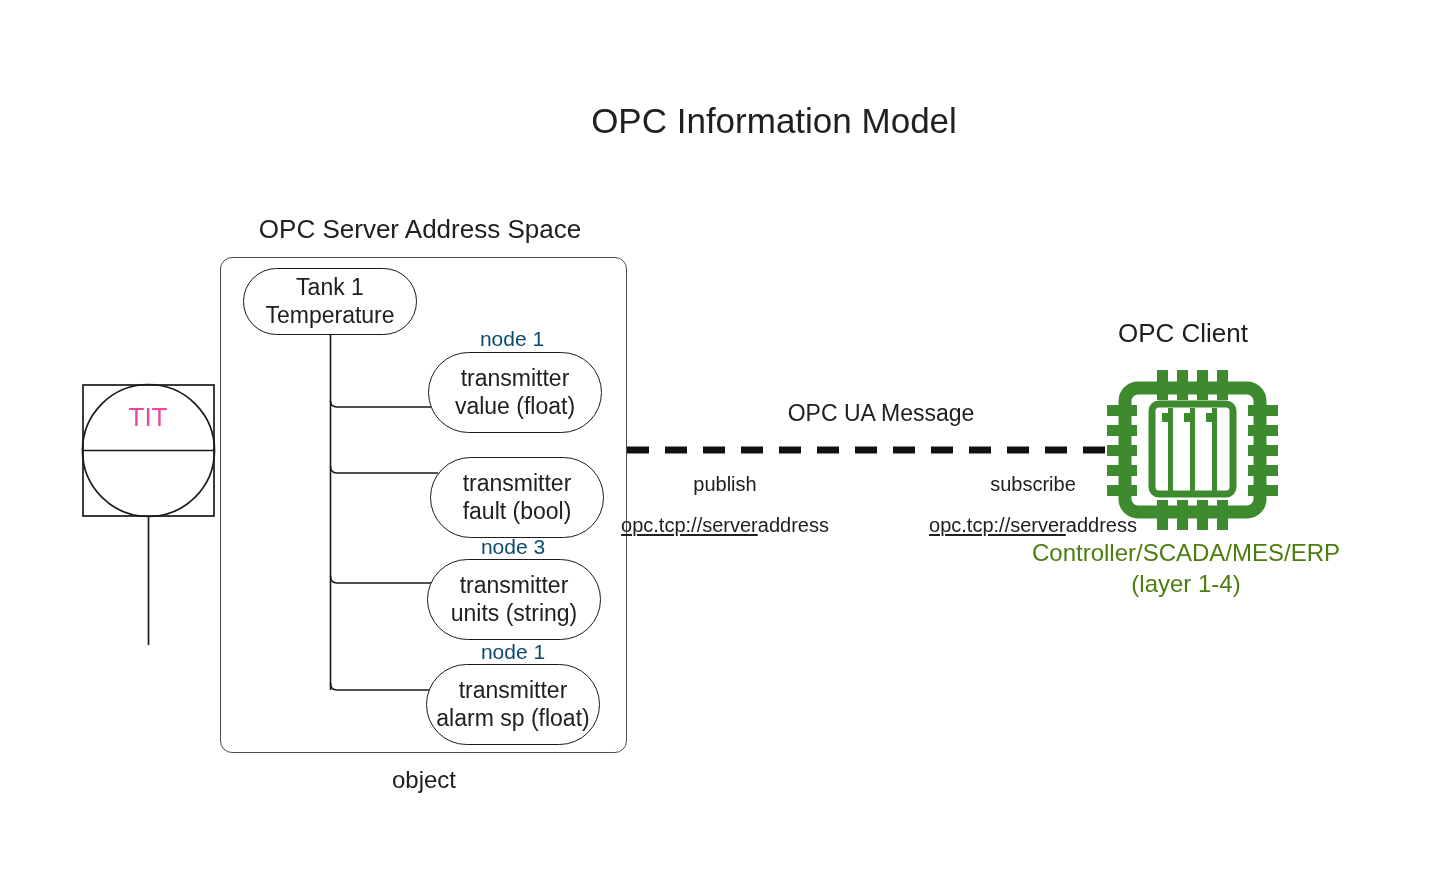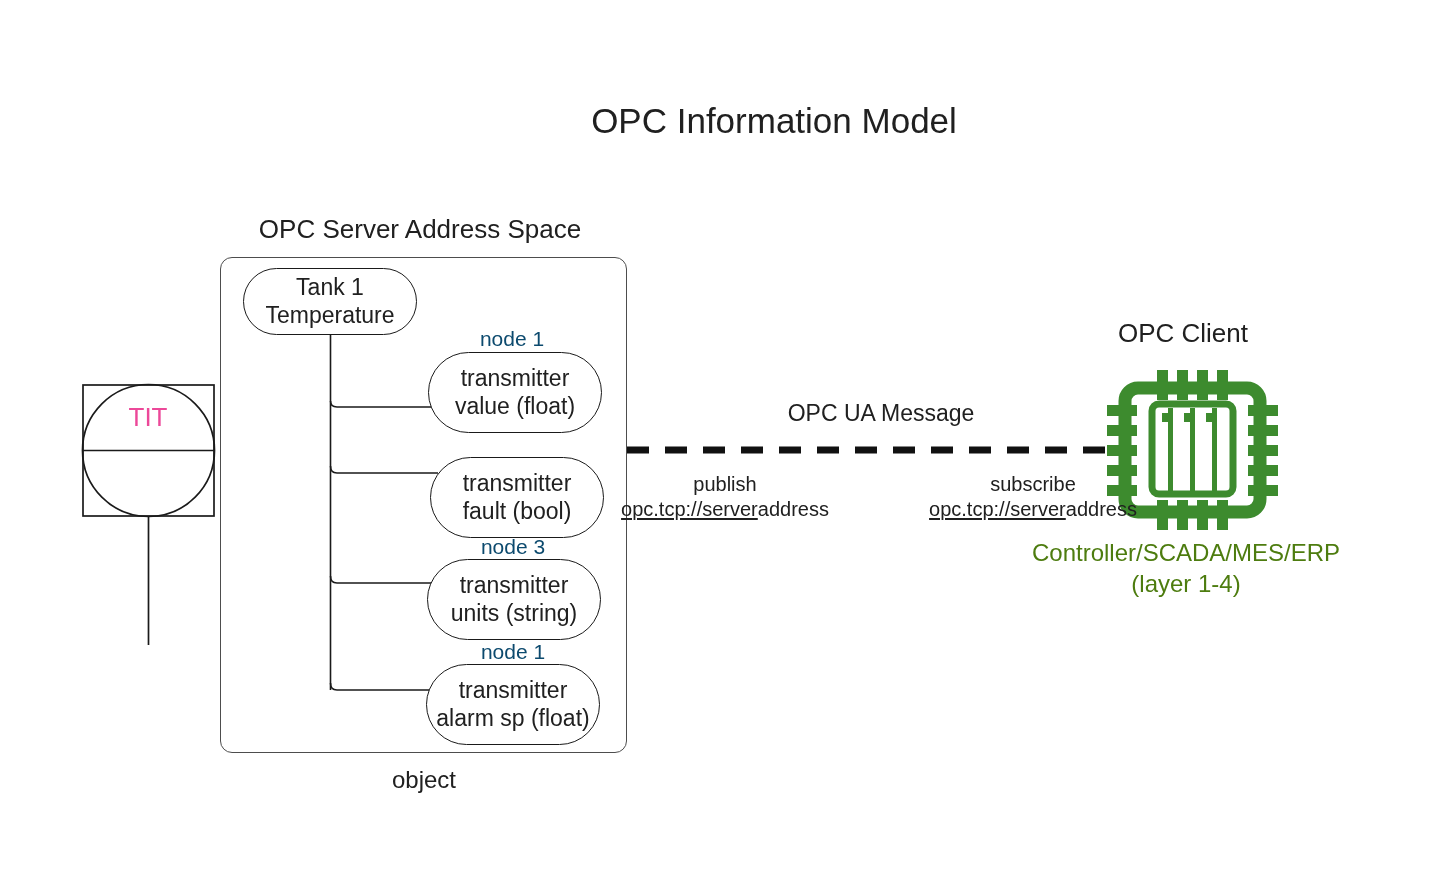--- a/index.html
+++ b/index.html
@@ -137,21 +137,21 @@
     transform: translateX(-50%);
     text-align: center;
     font-size: 20px;
     color: #202020;
     line-height: 1.24;
     z-index: 5;
   }
   #publish-block { left: 725px; top: 472px; }
   #subscribe-block { left: 1033px; top: 472px; }
   .endpoint .verb { display: block; white-space: nowrap; }
-  .endpoint .addr { display: block; white-space: nowrap; }
+  .endpoint .addr { display: block; white-space: nowrap; margin-top: 16px; }
   .endpoint .addr .proto {
     text-decoration: underline;
     text-underline-offset: 2px;
   }
 
   
   #client-caption {
     position: absolute;
     left: 1186px;
     top: 537px;

